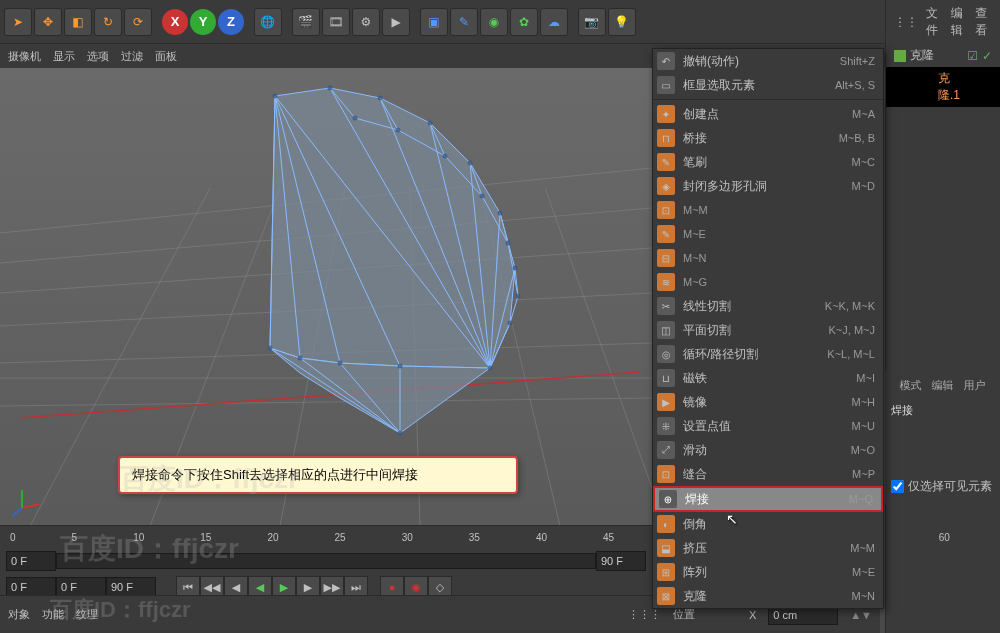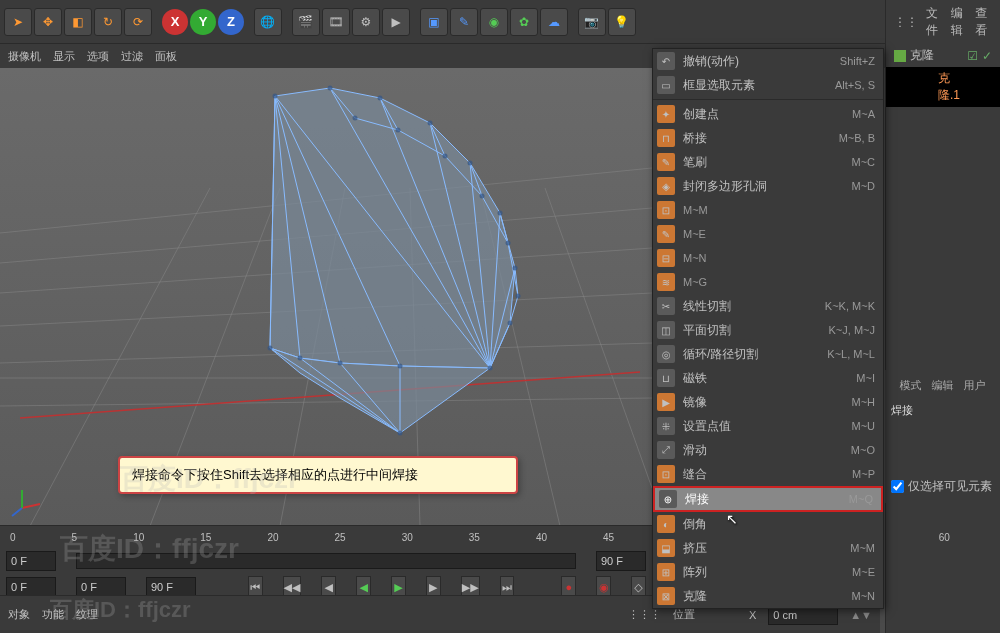--- a/index.html
+++ b/index.html
@@ -36,21 +36,21 @@
 .ctx-icon { width:18px; height:18px; background:#5a5a5a; border-radius:2px; flex-shrink:0; display:flex; align-items:center; justify-content:center; font-size:10px; }
 .ctx-icon.oj { background:#cc7733; }
 .ctx-label { flex:1; font-size:12px; }
 .ctx-short { font-size:11px; color:#999; }
 .ctx-sep { height:1px; background:#2a2a2a; margin:2px 0; }
 
 .cursor-arrow { position:absolute; left:726px; top:511px; z-index:11; font-size:14px; color:#fff; filter:drop-shadow(1px 1px 1px #000); }
 
 .timeline { position:absolute; left:0; bottom:38px; width:652px; height:70px; background:#3a3a3a; border-top:1px solid #2a2a2a; }
 .time-ruler { height:22px; display:flex; align-items:center; padding:0 10px; gap:56px; font-size:10px; }
-.time-ctrl { height:26px; display:flex; align-items:center; gap:20px; padding:0 6px; }
+.time-ctrl { height:26px; display:flex; align-items:center; gap:0; padding:0 6px; }
 .time-input { width:50px; height:20px; background:#2a2a2a; border:1px solid #1a1a1a; color:#ccc; padding:0 4px; font-size:11px; }
 .play-btn { width:24px; height:22px; background:#4a4a4a; border:1px solid #2a2a2a; display:flex; align-items:center; justify-content:center; cursor:pointer; font-size:11px; }
 .play-btn.rec { color:#cc3333; }
 .play-btn.grn { color:#55cc55; }
 
 .status-bar { position:absolute; left:0; bottom:0; width:880px; height:38px; background:#3a3a3a; border-top:1px solid #2a2a2a; display:flex; align-items:center; padding:0 8px; gap:12px; font-size:11px; }
 
 .attr-panel { position:absolute; right:0; top:370px; width:115px; background:#3a3a3a; padding:4px; font-size:11px; }
 .attr-head { display:flex; gap:10px; padding:4px 0; color:#aaa;justify-content:center; }
 

